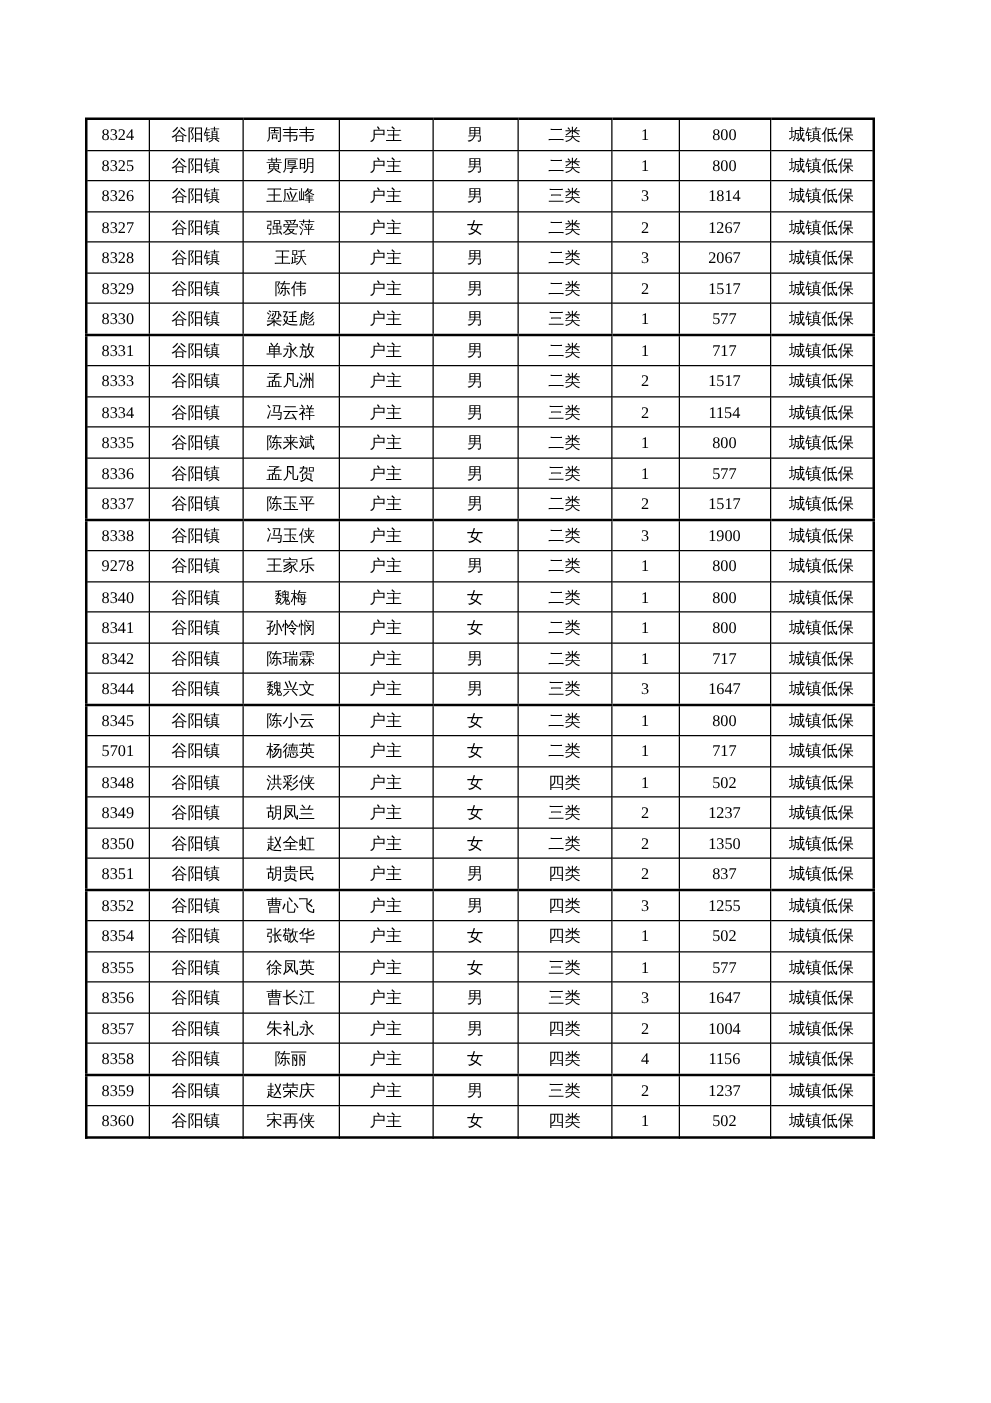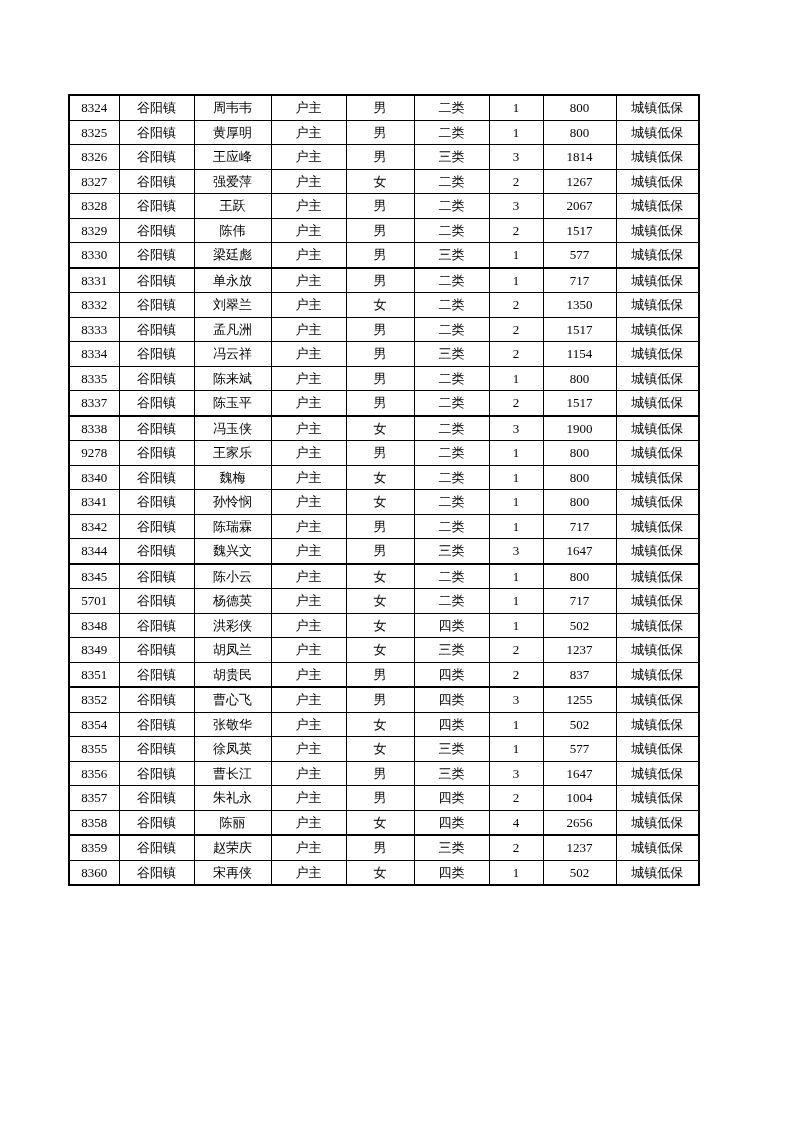--- a/index.html
+++ b/index.html
@@ -142,259 +142,270 @@
           <td>谷阳镇</td>
           <td>单永放</td>
           <td>户主</td>
           <td>男</td>
           <td>二类</td>
           <td>1</td>
           <td>717</td>
           <td>城镇低保</td>
         </tr>
         <tr>
-          <td>8332</td>
-          <td>谷阳镇</td>
-          <td>刘翠兰</td>
+          <td>8333</td>
+          <td>谷阳镇</td>
+          <td>孟凡洲</td>
+          <td>户主</td>
+          <td>男</td>
+          <td>二类</td>
+          <td>2</td>
+          <td>1517</td>
+          <td>城镇低保</td>
+        </tr>
+        <tr>
+          <td>8334</td>
+          <td>谷阳镇</td>
+          <td>冯云祥</td>
+          <td>户主</td>
+          <td>男</td>
+          <td>三类</td>
+          <td>2</td>
+          <td>1154</td>
+          <td>城镇低保</td>
+        </tr>
+        <tr>
+          <td>8335</td>
+          <td>谷阳镇</td>
+          <td>陈来斌</td>
+          <td>户主</td>
+          <td>男</td>
+          <td>二类</td>
+          <td>1</td>
+          <td>800</td>
+          <td>城镇低保</td>
+        </tr>
+        <tr>
+          <td>8336</td>
+          <td>谷阳镇</td>
+          <td>孟凡贺</td>
+          <td>户主</td>
+          <td>男</td>
+          <td>三类</td>
+          <td>1</td>
+          <td>577</td>
+          <td>城镇低保</td>
+        </tr>
+        <tr>
+          <td>8337</td>
+          <td>谷阳镇</td>
+          <td>陈玉平</td>
+          <td>户主</td>
+          <td>男</td>
+          <td>二类</td>
+          <td>2</td>
+          <td>1517</td>
+          <td>城镇低保</td>
+        </tr>
+        <tr class="group-start">
+          <td>8338</td>
+          <td>谷阳镇</td>
+          <td>冯玉侠</td>
+          <td>户主</td>
+          <td>女</td>
+          <td>二类</td>
+          <td>3</td>
+          <td>1900</td>
+          <td>城镇低保</td>
+        </tr>
+        <tr>
+          <td>9278</td>
+          <td>谷阳镇</td>
+          <td>王家乐</td>
+          <td>户主</td>
+          <td>男</td>
+          <td>二类</td>
+          <td>1</td>
+          <td>800</td>
+          <td>城镇低保</td>
+        </tr>
+        <tr>
+          <td>8340</td>
+          <td>谷阳镇</td>
+          <td>魏梅</td>
+          <td>户主</td>
+          <td>女</td>
+          <td>二类</td>
+          <td>1</td>
+          <td>800</td>
+          <td>城镇低保</td>
+        </tr>
+        <tr>
+          <td>8341</td>
+          <td>谷阳镇</td>
+          <td>孙怜悯</td>
+          <td>户主</td>
+          <td>女</td>
+          <td>二类</td>
+          <td>1</td>
+          <td>800</td>
+          <td>城镇低保</td>
+        </tr>
+        <tr>
+          <td>8342</td>
+          <td>谷阳镇</td>
+          <td>陈瑞霖</td>
+          <td>户主</td>
+          <td>男</td>
+          <td>二类</td>
+          <td>1</td>
+          <td>717</td>
+          <td>城镇低保</td>
+        </tr>
+        <tr>
+          <td>8344</td>
+          <td>谷阳镇</td>
+          <td>魏兴文</td>
+          <td>户主</td>
+          <td>男</td>
+          <td>三类</td>
+          <td>3</td>
+          <td>1647</td>
+          <td>城镇低保</td>
+        </tr>
+        <tr class="group-start">
+          <td>8345</td>
+          <td>谷阳镇</td>
+          <td>陈小云</td>
+          <td>户主</td>
+          <td>女</td>
+          <td>二类</td>
+          <td>1</td>
+          <td>800</td>
+          <td>城镇低保</td>
+        </tr>
+        <tr>
+          <td>5701</td>
+          <td>谷阳镇</td>
+          <td>杨德英</td>
+          <td>户主</td>
+          <td>女</td>
+          <td>二类</td>
+          <td>1</td>
+          <td>717</td>
+          <td>城镇低保</td>
+        </tr>
+        <tr>
+          <td>8348</td>
+          <td>谷阳镇</td>
+          <td>洪彩侠</td>
+          <td>户主</td>
+          <td>女</td>
+          <td>四类</td>
+          <td>1</td>
+          <td>502</td>
+          <td>城镇低保</td>
+        </tr>
+        <tr>
+          <td>8349</td>
+          <td>谷阳镇</td>
+          <td>胡凤兰</td>
+          <td>户主</td>
+          <td>女</td>
+          <td>三类</td>
+          <td>2</td>
+          <td>1237</td>
+          <td>城镇低保</td>
+        </tr>
+        <tr>
+          <td>8350</td>
+          <td>谷阳镇</td>
+          <td>赵全虹</td>
           <td>户主</td>
           <td>女</td>
           <td>二类</td>
           <td>2</td>
           <td>1350</td>
           <td>城镇低保</td>
         </tr>
         <tr>
-          <td>8333</td>
-          <td>谷阳镇</td>
-          <td>孟凡洲</td>
-          <td>户主</td>
-          <td>男</td>
-          <td>二类</td>
-          <td>2</td>
-          <td>1517</td>
-          <td>城镇低保</td>
-        </tr>
-        <tr>
-          <td>8334</td>
-          <td>谷阳镇</td>
-          <td>冯云祥</td>
-          <td>户主</td>
-          <td>男</td>
-          <td>三类</td>
-          <td>2</td>
-          <td>1154</td>
-          <td>城镇低保</td>
-        </tr>
-        <tr>
-          <td>8335</td>
-          <td>谷阳镇</td>
-          <td>陈来斌</td>
-          <td>户主</td>
-          <td>男</td>
-          <td>二类</td>
-          <td>1</td>
-          <td>800</td>
-          <td>城镇低保</td>
-        </tr>
-        <tr>
-          <td>8337</td>
-          <td>谷阳镇</td>
-          <td>陈玉平</td>
-          <td>户主</td>
-          <td>男</td>
-          <td>二类</td>
-          <td>2</td>
-          <td>1517</td>
-          <td>城镇低保</td>
-        </tr>
-        <tr class="group-start">
-          <td>8338</td>
-          <td>谷阳镇</td>
-          <td>冯玉侠</td>
-          <td>户主</td>
-          <td>女</td>
-          <td>二类</td>
-          <td>3</td>
-          <td>1900</td>
-          <td>城镇低保</td>
-        </tr>
-        <tr>
-          <td>9278</td>
-          <td>谷阳镇</td>
-          <td>王家乐</td>
-          <td>户主</td>
-          <td>男</td>
-          <td>二类</td>
-          <td>1</td>
-          <td>800</td>
-          <td>城镇低保</td>
-        </tr>
-        <tr>
-          <td>8340</td>
-          <td>谷阳镇</td>
-          <td>魏梅</td>
-          <td>户主</td>
-          <td>女</td>
-          <td>二类</td>
-          <td>1</td>
-          <td>800</td>
-          <td>城镇低保</td>
-        </tr>
-        <tr>
-          <td>8341</td>
-          <td>谷阳镇</td>
-          <td>孙怜悯</td>
-          <td>户主</td>
-          <td>女</td>
-          <td>二类</td>
-          <td>1</td>
-          <td>800</td>
-          <td>城镇低保</td>
-        </tr>
-        <tr>
-          <td>8342</td>
-          <td>谷阳镇</td>
-          <td>陈瑞霖</td>
-          <td>户主</td>
-          <td>男</td>
-          <td>二类</td>
-          <td>1</td>
-          <td>717</td>
-          <td>城镇低保</td>
-        </tr>
-        <tr>
-          <td>8344</td>
-          <td>谷阳镇</td>
-          <td>魏兴文</td>
+          <td>8351</td>
+          <td>谷阳镇</td>
+          <td>胡贵民</td>
+          <td>户主</td>
+          <td>男</td>
+          <td>四类</td>
+          <td>2</td>
+          <td>837</td>
+          <td>城镇低保</td>
+        </tr>
+        <tr class="group-start">
+          <td>8352</td>
+          <td>谷阳镇</td>
+          <td>曹心飞</td>
+          <td>户主</td>
+          <td>男</td>
+          <td>四类</td>
+          <td>3</td>
+          <td>1255</td>
+          <td>城镇低保</td>
+        </tr>
+        <tr>
+          <td>8354</td>
+          <td>谷阳镇</td>
+          <td>张敬华</td>
+          <td>户主</td>
+          <td>女</td>
+          <td>四类</td>
+          <td>1</td>
+          <td>502</td>
+          <td>城镇低保</td>
+        </tr>
+        <tr>
+          <td>8355</td>
+          <td>谷阳镇</td>
+          <td>徐凤英</td>
+          <td>户主</td>
+          <td>女</td>
+          <td>三类</td>
+          <td>1</td>
+          <td>577</td>
+          <td>城镇低保</td>
+        </tr>
+        <tr>
+          <td>8356</td>
+          <td>谷阳镇</td>
+          <td>曹长江</td>
           <td>户主</td>
           <td>男</td>
           <td>三类</td>
           <td>3</td>
           <td>1647</td>
           <td>城镇低保</td>
         </tr>
-        <tr class="group-start">
-          <td>8345</td>
-          <td>谷阳镇</td>
-          <td>陈小云</td>
-          <td>户主</td>
-          <td>女</td>
-          <td>二类</td>
-          <td>1</td>
-          <td>800</td>
-          <td>城镇低保</td>
-        </tr>
-        <tr>
-          <td>5701</td>
-          <td>谷阳镇</td>
-          <td>杨德英</td>
-          <td>户主</td>
-          <td>女</td>
-          <td>二类</td>
-          <td>1</td>
-          <td>717</td>
-          <td>城镇低保</td>
-        </tr>
-        <tr>
-          <td>8348</td>
-          <td>谷阳镇</td>
-          <td>洪彩侠</td>
-          <td>户主</td>
-          <td>女</td>
-          <td>四类</td>
-          <td>1</td>
-          <td>502</td>
-          <td>城镇低保</td>
-        </tr>
-        <tr>
-          <td>8349</td>
-          <td>谷阳镇</td>
-          <td>胡凤兰</td>
-          <td>户主</td>
-          <td>女</td>
-          <td>三类</td>
-          <td>2</td>
-          <td>1237</td>
-          <td>城镇低保</td>
-        </tr>
-        <tr>
-          <td>8351</td>
-          <td>谷阳镇</td>
-          <td>胡贵民</td>
-          <td>户主</td>
-          <td>男</td>
-          <td>四类</td>
-          <td>2</td>
-          <td>837</td>
-          <td>城镇低保</td>
-        </tr>
-        <tr class="group-start">
-          <td>8352</td>
-          <td>谷阳镇</td>
-          <td>曹心飞</td>
-          <td>户主</td>
-          <td>男</td>
-          <td>四类</td>
-          <td>3</td>
-          <td>1255</td>
-          <td>城镇低保</td>
-        </tr>
-        <tr>
-          <td>8354</td>
-          <td>谷阳镇</td>
-          <td>张敬华</td>
-          <td>户主</td>
-          <td>女</td>
-          <td>四类</td>
-          <td>1</td>
-          <td>502</td>
-          <td>城镇低保</td>
-        </tr>
-        <tr>
-          <td>8355</td>
-          <td>谷阳镇</td>
-          <td>徐凤英</td>
-          <td>户主</td>
-          <td>女</td>
-          <td>三类</td>
-          <td>1</td>
-          <td>577</td>
-          <td>城镇低保</td>
-        </tr>
-        <tr>
-          <td>8356</td>
-          <td>谷阳镇</td>
-          <td>曹长江</td>
-          <td>户主</td>
-          <td>男</td>
-          <td>三类</td>
-          <td>3</td>
-          <td>1647</td>
-          <td>城镇低保</td>
-        </tr>
         <tr>
           <td>8357</td>
           <td>谷阳镇</td>
           <td>朱礼永</td>
           <td>户主</td>
           <td>男</td>
           <td>四类</td>
           <td>2</td>
           <td>1004</td>
           <td>城镇低保</td>
         </tr>
         <tr>
           <td>8358</td>
           <td>谷阳镇</td>
           <td>陈丽</td>
           <td>户主</td>
           <td>女</td>
           <td>四类</td>
           <td>4</td>
-          <td>2656</td>
+          <td>1156</td>
           <td>城镇低保</td>
         </tr>
         <tr class="group-start">
           <td>8359</td>
           <td>谷阳镇</td>
           <td>赵荣庆</td>
           <td>户主</td>
           <td>男</td>
           <td>三类</td>
           <td>2</td>

